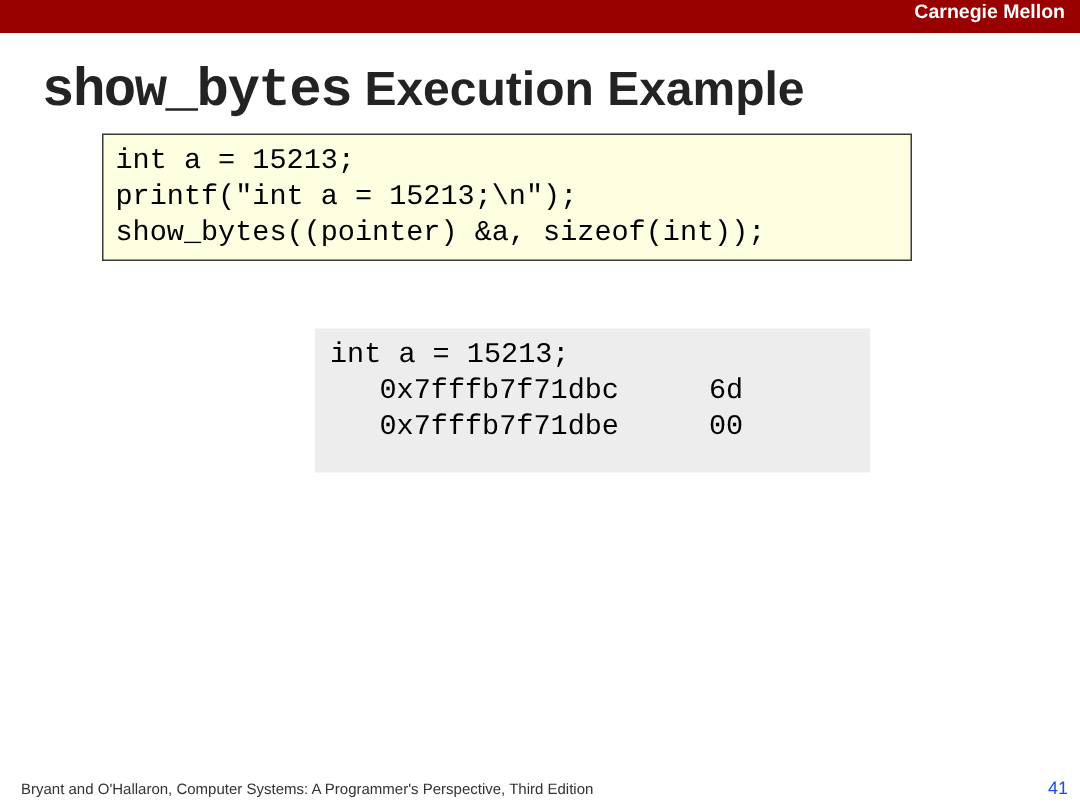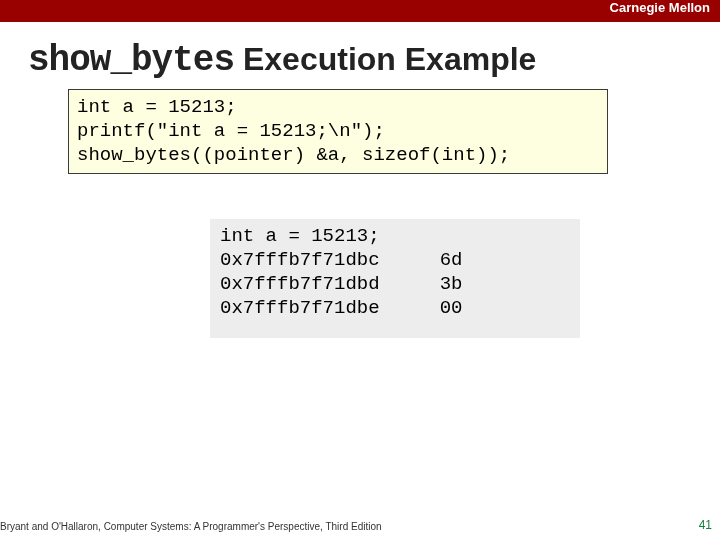--- a/index.html
+++ b/index.html
@@ -58,34 +58,34 @@
   }
   .result-box {
     background: #ededed;
     width: 370px;
     padding: 6px 10px 18px 10px;
     font-family: "Courier New", Courier, monospace;
     font-size: 19px;
     line-height: 1.25;
     color: #000000;
   }
-  .result-box table { border-collapse: collapse; }
+  .result-box table { border-collapse: collapse; margin-left: 33px; }
   .result-box td.addr { padding-right: 60px; }
   .footer {
     position: absolute;
     bottom: 8px;
-    left: 0;
+    left: 14px;
     right: 8px;
     display: flex;
     justify-content: space-between;
     align-items: flex-end;
     font-size: 10px;
     color: #333;
   }
-  .footer .pagenum { color: #15803d; font-size: 12px; }
+  .footer .pagenum { color: #1d4ed8; font-size: 12px; }
 </style>
 </head>
 <body>
 
 <div class="header-bar">
   <span class="uni">Carnegie Mellon</span>
 </div>
 
 <h1 class="title">
   <span class="mono">show_bytes</span><span> Execution Example</span>
@@ -98,24 +98,20 @@
 <div class="result-section">
   <div class="result-box">
     <div>int a = 15213;</div>
     <table>
       <tbody>
           <tr>
         <td class="addr">0x7fffb7f71dbc</td>
         <td>6d</td>
       </tr>
       <tr>
-        <td class="addr">0x7fffb7f71dbd</td>
-        <td>3b</td>
-      </tr>
-      <tr>
         <td class="addr">0x7fffb7f71dbe</td>
         <td>00</td>
       </tr>
     </tbody>
       </table>
   </div>
 </div>
 
 <div class="footer">
   <span>Bryant and O'Hallaron, Computer Systems: A Programmer's Perspective, Third Edition</span>

